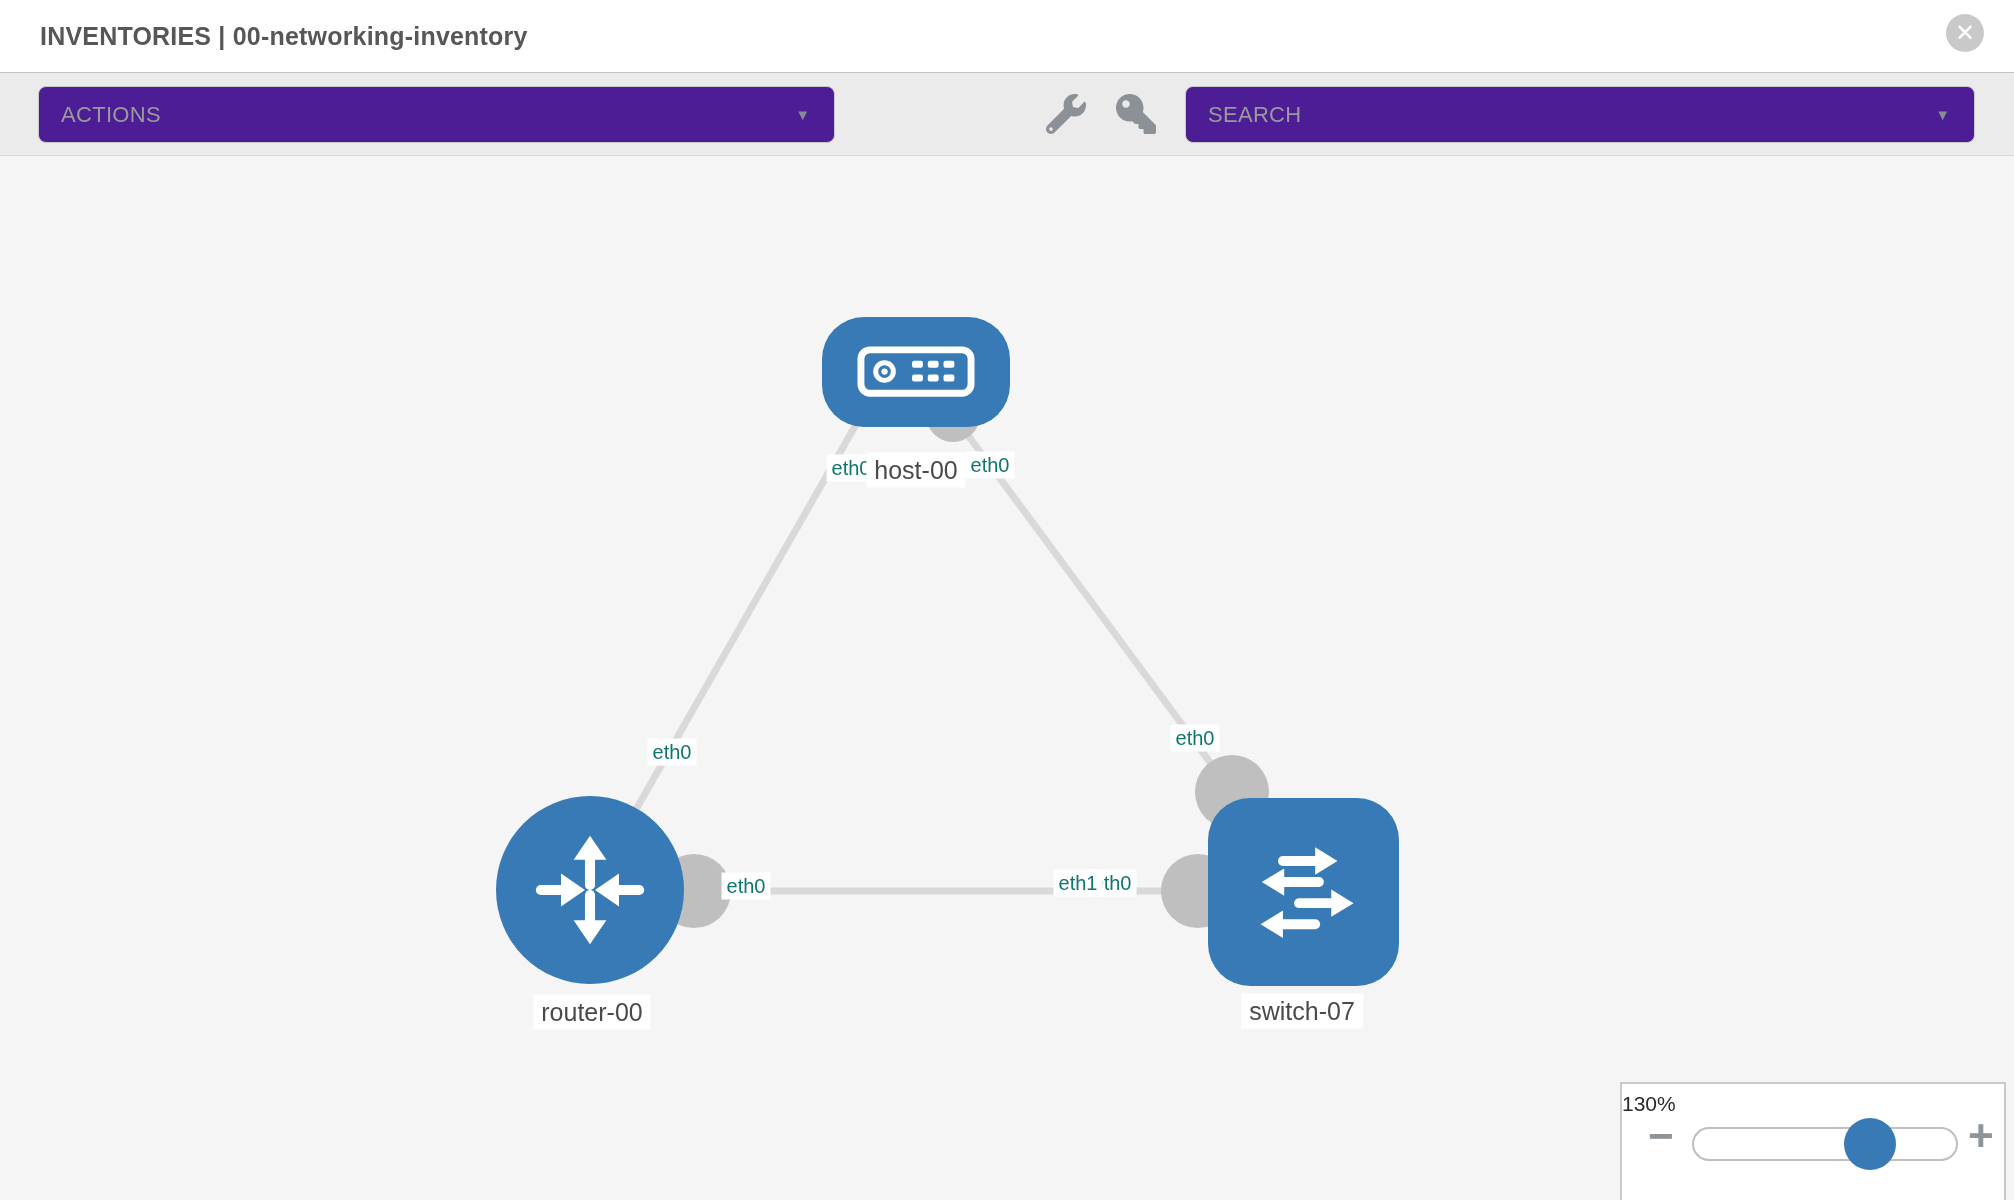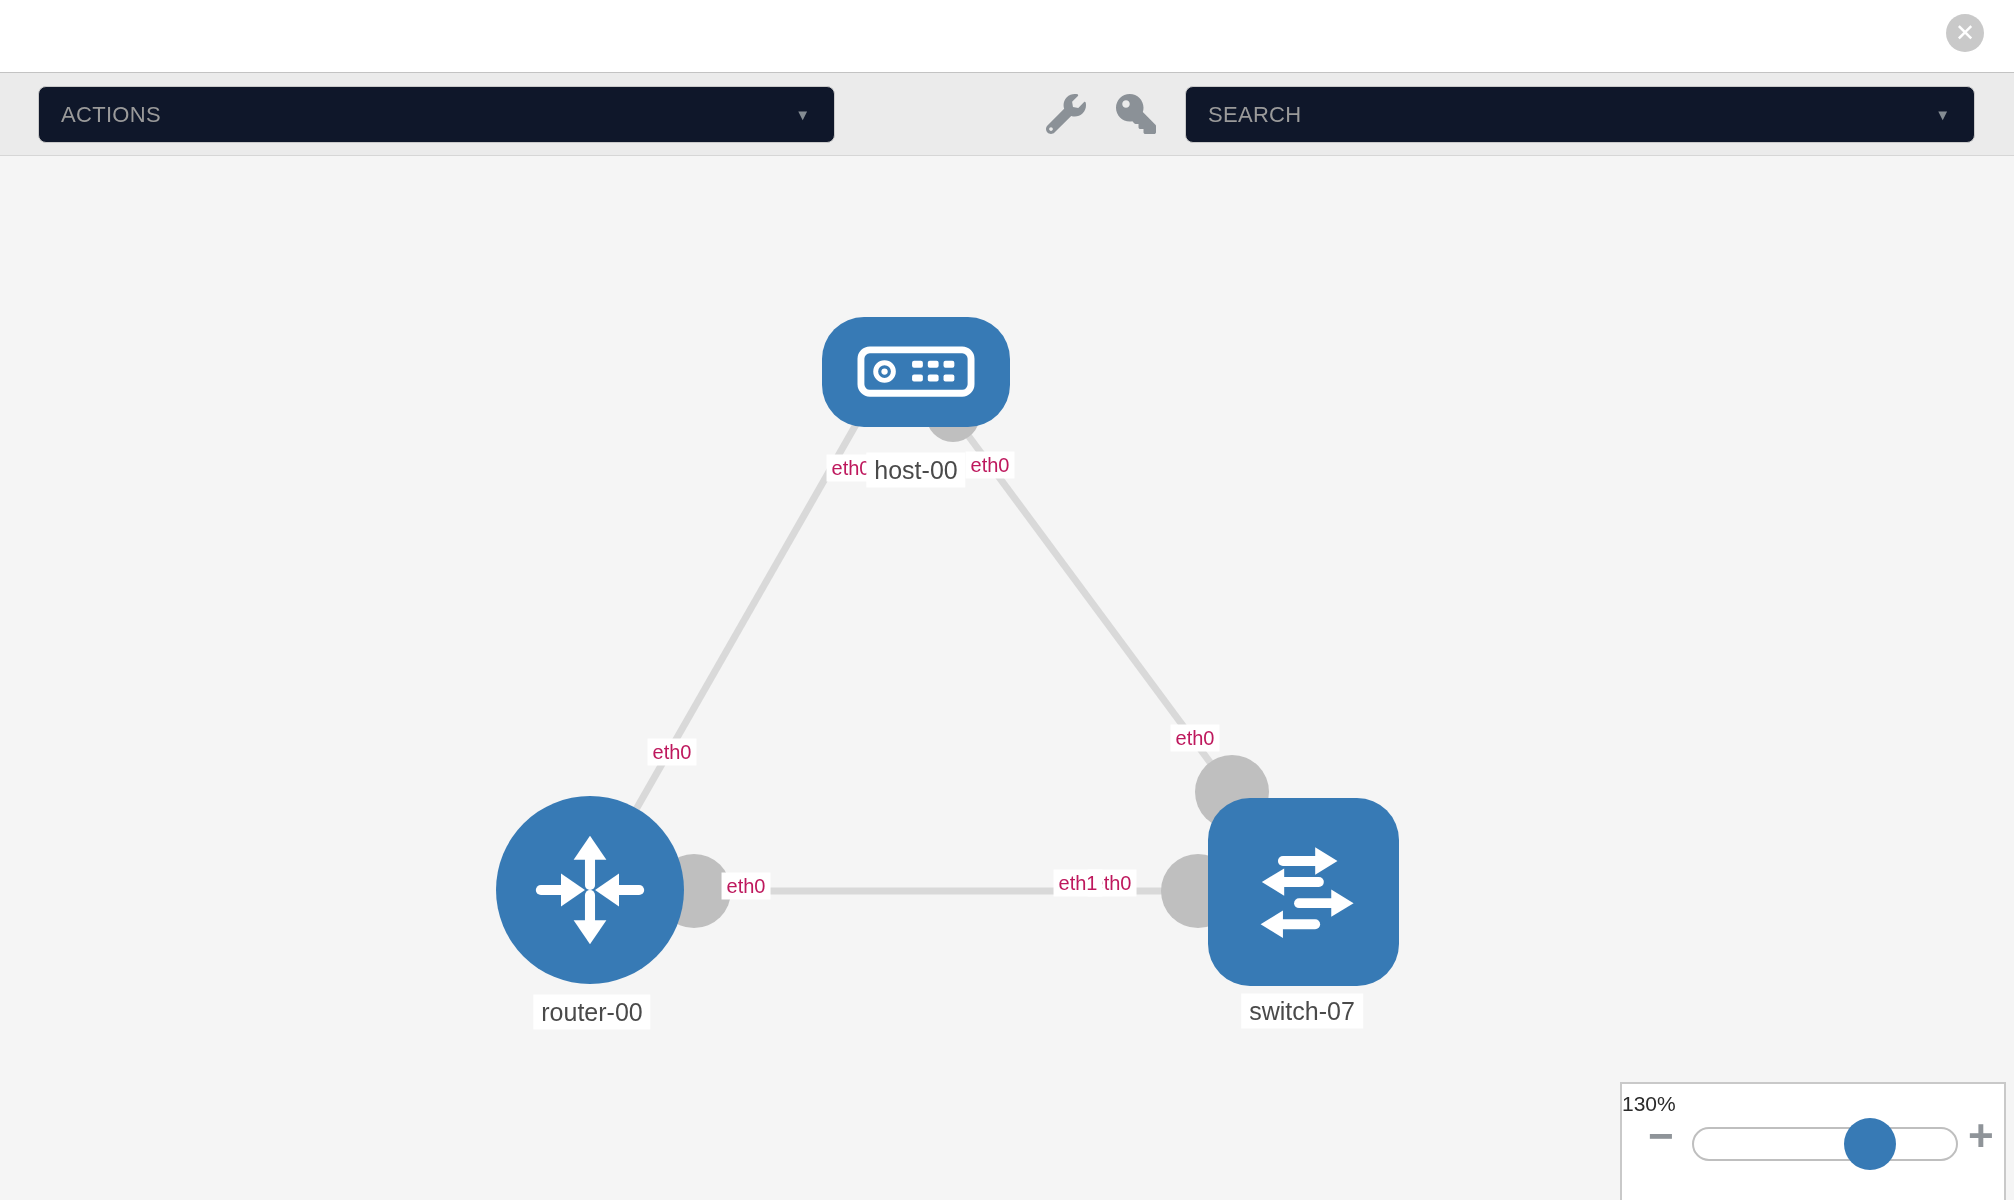--- a/index.html
+++ b/index.html
@@ -10,37 +10,37 @@
   .titlebar { position:absolute; left:0; top:0; width:2014px; height:72px; background:#ffffff; z-index:10; }
   .title { position:absolute; left:40px; top:50%; transform:translateY(-50%);
            font-size:25px; font-weight:700; color:#575757; letter-spacing:0.2px; }
   .close-btn { position:absolute; right:30px; top:14px; width:38px; height:38px; border-radius:50%;
                background:#c9c9c9; color:#ffffff; font-size:24px; font-weight:700;
                display:flex; align-items:center; justify-content:center; cursor:pointer; line-height:1; }
 
   
   .toolbar { position:absolute; left:0; top:72px; width:2014px; height:84px; background:#ebebeb;
              border-top:1px solid #c3c3c3; border-bottom:1px solid #d6d6d6; z-index:10; }
-  .dropdown { position:absolute; top:13px; height:57px; background:#0f172a; border:1px solid #c9c9c9;
+  .dropdown { position:absolute; top:13px; height:57px; background:#4c1d95; border:1px solid #c9c9c9;
               border-radius:8px; display:flex; align-items:center; justify-content:space-between;
               padding:0 24px 0 22px; cursor:pointer; }
   .dropdown .dd-label { font-size:22px; color:#9a9a9a; letter-spacing:0.3px; }
   .dd-caret { font-size:15px; color:#848c92; }
   .tool-icon { position:absolute; top:50%; transform:translateY(-50%); width:40px; height:40px; cursor:pointer; }
   .tool-icon svg { width:100%; height:100%; fill:#8b9197; }
 
   
   .canvas { position:absolute; left:0; top:157px; width:2014px; height:1043px; background:#f5f5f5; z-index:0; }
   .linklayer { position:absolute; left:0; top:0; width:2014px; height:1200px; z-index:1; pointer-events:none; }
 
   .node { position:absolute; background:#377ab5; z-index:2; display:flex; align-items:center;
           justify-content:center; cursor:pointer; }
   .node svg { display:block; }
 
-  .iface-label { position:absolute; transform:translate(-50%,-50%); background:#ffffff; color:#be185d;
+  .iface-label { position:absolute; transform:translate(-50%,-50%); background:#ffffff; color:#0f766e;
                  font-size:20px; padding:2px 5px; z-index:3; white-space:nowrap; }
   .node-label  { position:absolute; transform:translate(-50%,-50%); background:#ffffff; color:#4a4a4a;
                  font-size:25px; padding:3px 8px; z-index:4; white-space:nowrap; }
 
   
   .zoom-panel { position:absolute; left:1620px; top:1082px; width:386px; height:130px;
                 background:#ffffff; border:2px solid #c9c9c9; z-index:5; }
   .zoom-level { position:absolute; left:0; top:8px; width:100%; text-align:left;
                 font-size:21px; color:#2b2b2b; }
   .zoom-minus { position:absolute; left:26px; top:30px; font-size:44px; font-weight:700;
@@ -49,20 +49,21 @@
                 color:#8f9499; cursor:pointer; line-height:1; }
   .zoom-track { position:absolute; left:70px; top:43px; width:266px; height:34px; background:#ffffff;
                 border:2px solid #bfbfbf; border-radius:17px; cursor:pointer; }
   .zoom-thumb { position:absolute; left:150px; top:-11px; width:52px; height:52px; border-radius:50%;
                 background:#377ab5; cursor:grab; }
 </style>
 </head>
 <body>
 
 <div class="titlebar">
+  <div class="title">INVENTORIES | 00-networking-inventory</div>
   <div class="close-btn">✕</div>
 </div>
 
 <div class="toolbar">
   <div class="dropdown" style="left:38px; width:797px;">
     <span class="dd-label">ACTIONS</span>
     <span class="dd-caret">▼</span>
   </div>
 
   <div class="tool-icon" style="left:1046px;">

